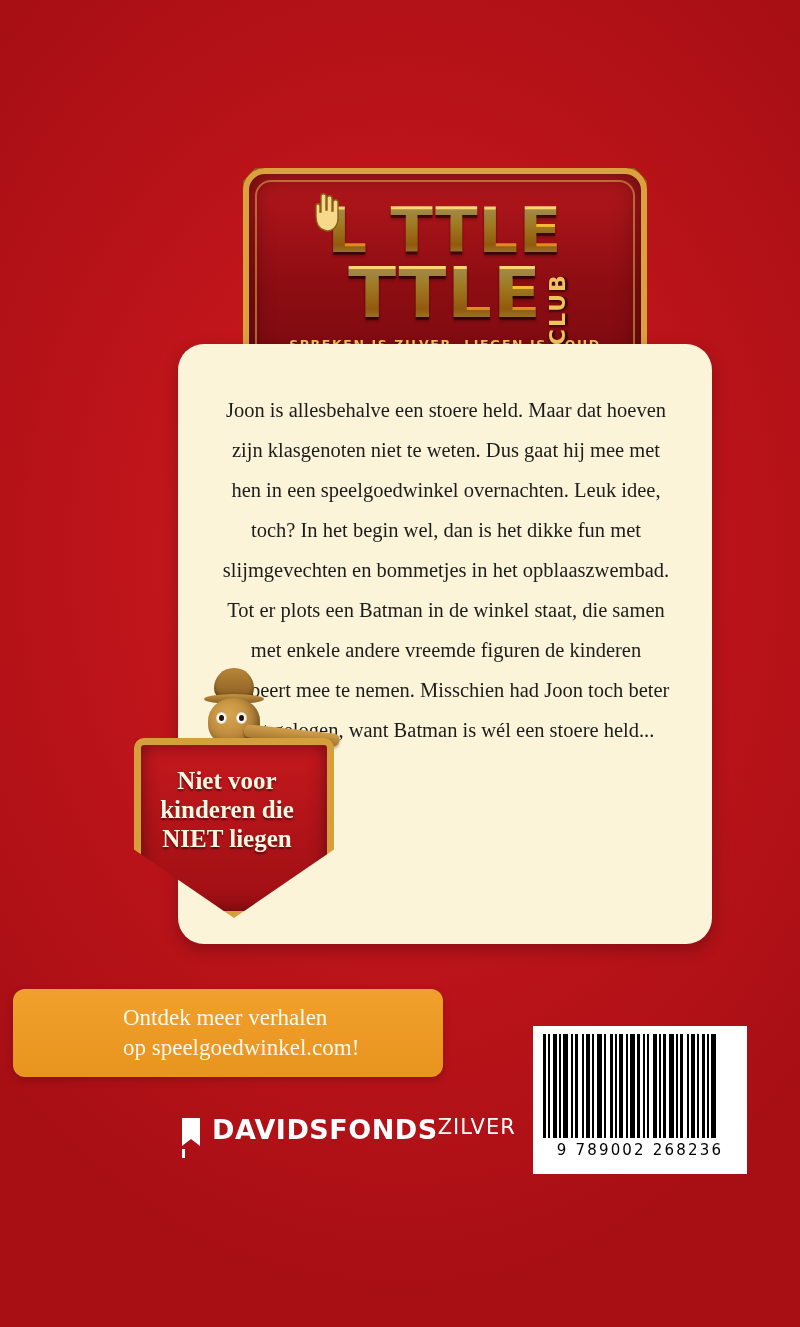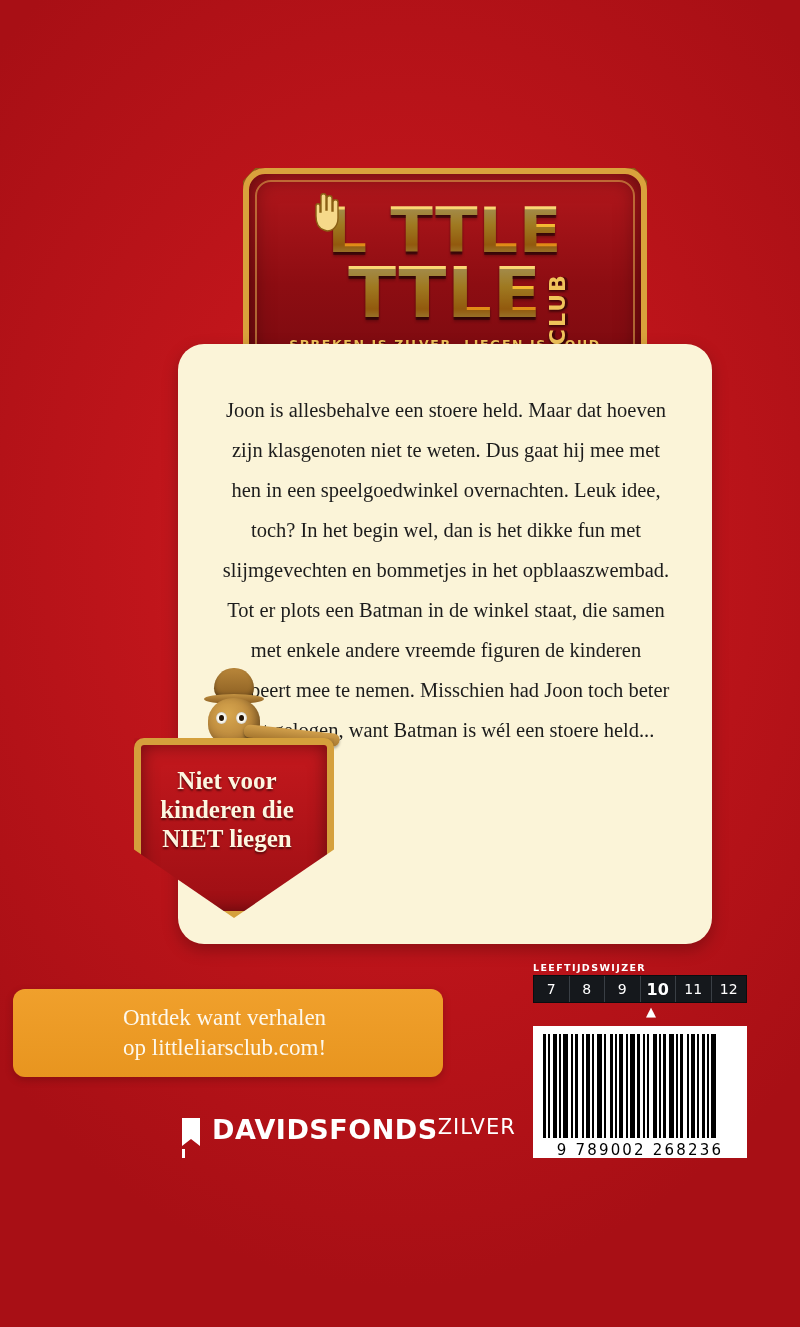--- a/index.html
+++ b/index.html
@@ -343,21 +343,21 @@
     display: inline-block;
     margin-left: 22px;
   }
 
   
   .barcode-box {
     position: absolute;
     left: 533px;
     top: 1026px;
     width: 214px;
-    height: 132px;
+    height: 148px;
     background: #ffffff;
     padding: 8px 10px 4px 10px;
     box-sizing: border-box;
   }
   .bars {
     display: flex;
     align-items: flex-end;
     height: 104px;
     gap: 0;
   }
@@ -408,48 +408,36 @@
         <div class="pin-eye r"></div>
       </div>
       <div class="pin-nose"></div>
     </div>
     <div class="shield"></div>
     <div class="shield-label">Niet voor kinderen die NIET liegen</div>
   </div>
 
   <div class="promo">
     <div class="promo-text">
-      <div>Ontdek want verhalen</div>
-      <div>op littleliarsclub.com!</div>
+      <div>Ontdek meer verhalen</div>
+      <div>op speelgoedwinkel.com!</div>
     </div>
   </div>
 
   <div class="publisher">
     <svg class="pub-mark" viewBox="0 0 22 40">
       <path d="M2 0 H20 V28 L11 21 L2 28 Z" fill="#ffffff"></path>
       <rect x="2" y="31" width="3" height="9" fill="#ffffff"></rect>
     </svg>
     <div class="pub-names">
       <div class="pub-name">DAVIDSFONDS</div>
       <div class="pub-sub">ZILVER</div>
     </div>
   </div>
 
-  <div class="age-box">
-    <div class="age-title">LEEFTIJDSWIJZER</div>
-    <div class="age-bar">
-      <div class="age-cell">7</div>
-      <div class="age-cell">8</div>
-      <div class="age-cell">9</div>
-      <div class="age-cell active">10</div>
-      <div class="age-cell">11</div>
-      <div class="age-cell">12</div>
-    </div>
-    <div class="age-arrow"><span>▲</span></div>
-  </div>
 
   <div class="barcode-box">
     <div class="bars">
       <i style="width:3px"></i>
         <i style="width:2px;background:transparent"></i>
       <i style="width:2px"></i>
         <i style="width:3px;background:transparent"></i>
       <i style="width:4px"></i>
         <i style="width:2px;background:transparent"></i>
       <i style="width:2px"></i>

